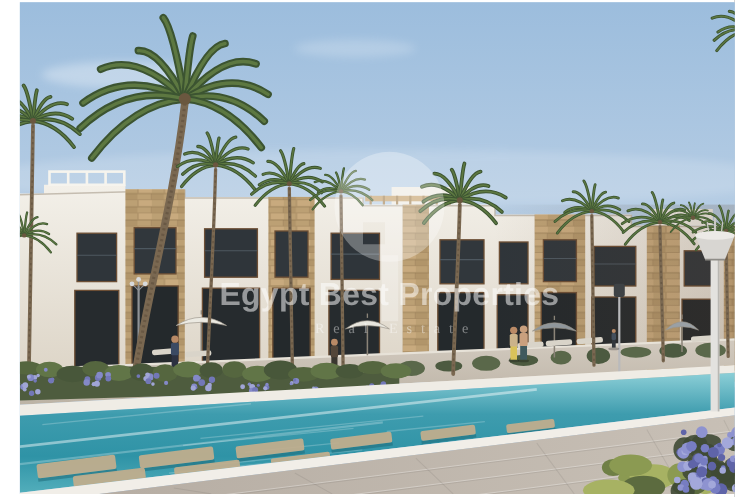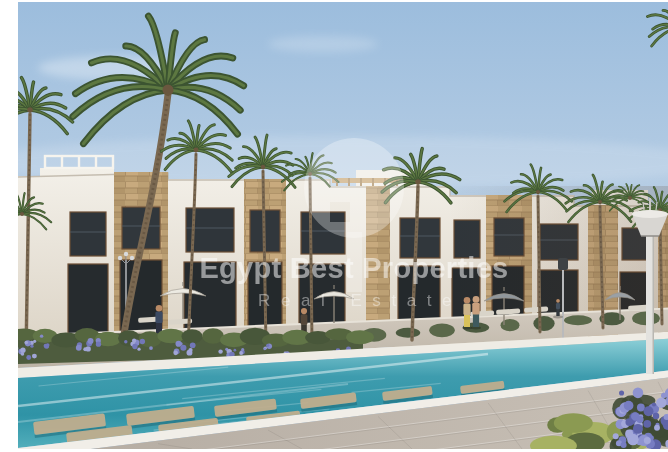--- a/index.html
+++ b/index.html
@@ -4,21 +4,21 @@
 <style>
   html,body{margin:0;padding:0;background:#888;}
   .frame{width:668px;height:452px;background:#ffffff;position:relative;margin:0 auto;overflow:hidden;
          font-family:"Liberation Sans", sans-serif;}
   .photo{position:absolute;left:18px;top:2px;width:663px;height:447px;overflow:hidden;background:#a9c6e2;}
   .photo svg{position:absolute;left:0;top:0;display:block;}
   .wm{position:absolute;left:0;top:0;width:100%;height:100%;pointer-events:none;}
   .wm-title{position:absolute;left:336px;top:250px;transform:translateX(-50%);white-space:nowrap;
             font-weight:700;font-size:29px;letter-spacing:0.01em;color:rgba(255,255,255,0.52);}
   .wm-sub{position:absolute;left:342px;top:289px;transform:translateX(-50%);white-space:nowrap;
-          font-weight:400;font-size:17px;letter-spacing:0.62em;color:rgba(255,255,255,0.42);}
+          font-weight:400;font-size:13px;letter-spacing:0.62em;color:rgba(255,255,255,0.42);font-family:Liberation Serif, serif;}
 </style>
 </head>
 <body>
 
 <figure class="frame" role="img" style="margin:0" aria-label="Architectural rendering of a modern white resort apartment complex with sandstone accents, rows of palm trees, a promenade with sun umbrellas, lamp posts and people walking, and a long turquoise swimming pool with submerged benches; purple flower bushes in the foreground corner">
   <div class="photo">
     <svg width="663" height="447" viewBox="0 0 663 447">
       <defs>
         <linearGradient id="skyG" x1="0" y1="0" x2="0" y2="1">
           <stop offset="0" stop-color="#9cbddd"></stop>

